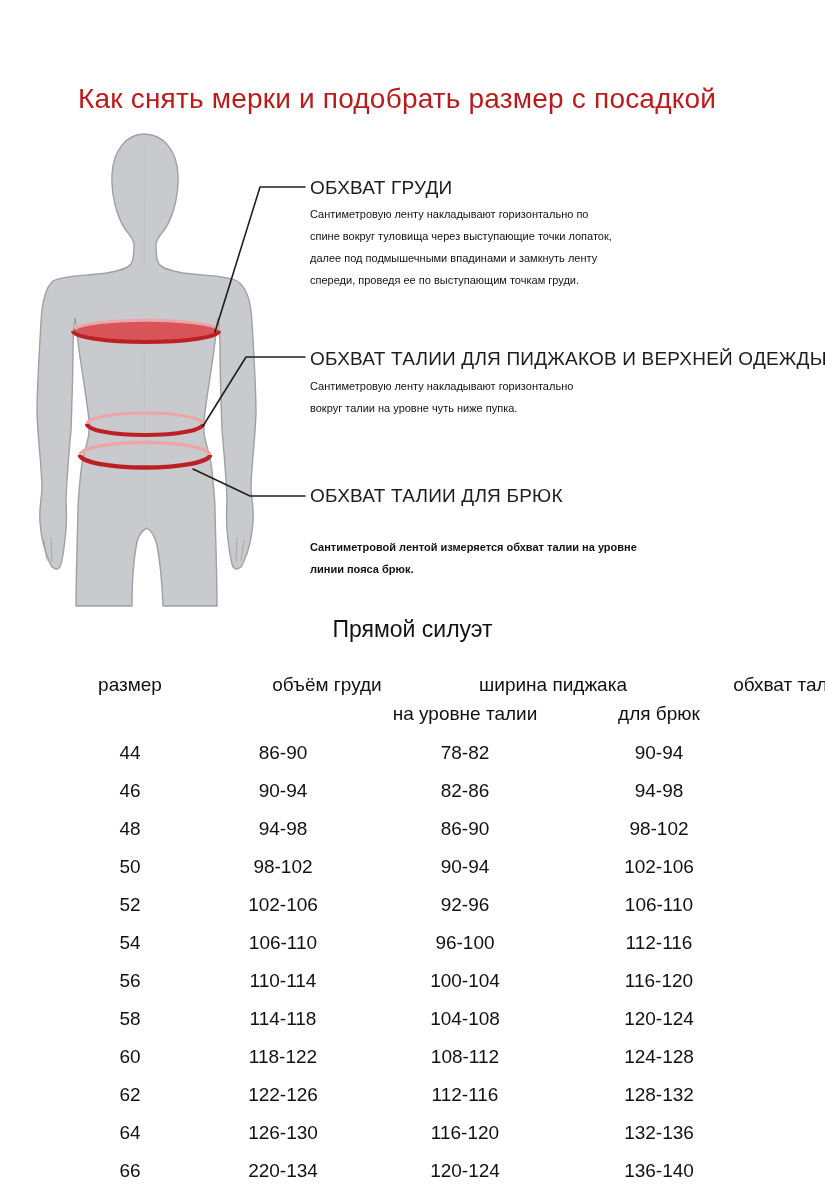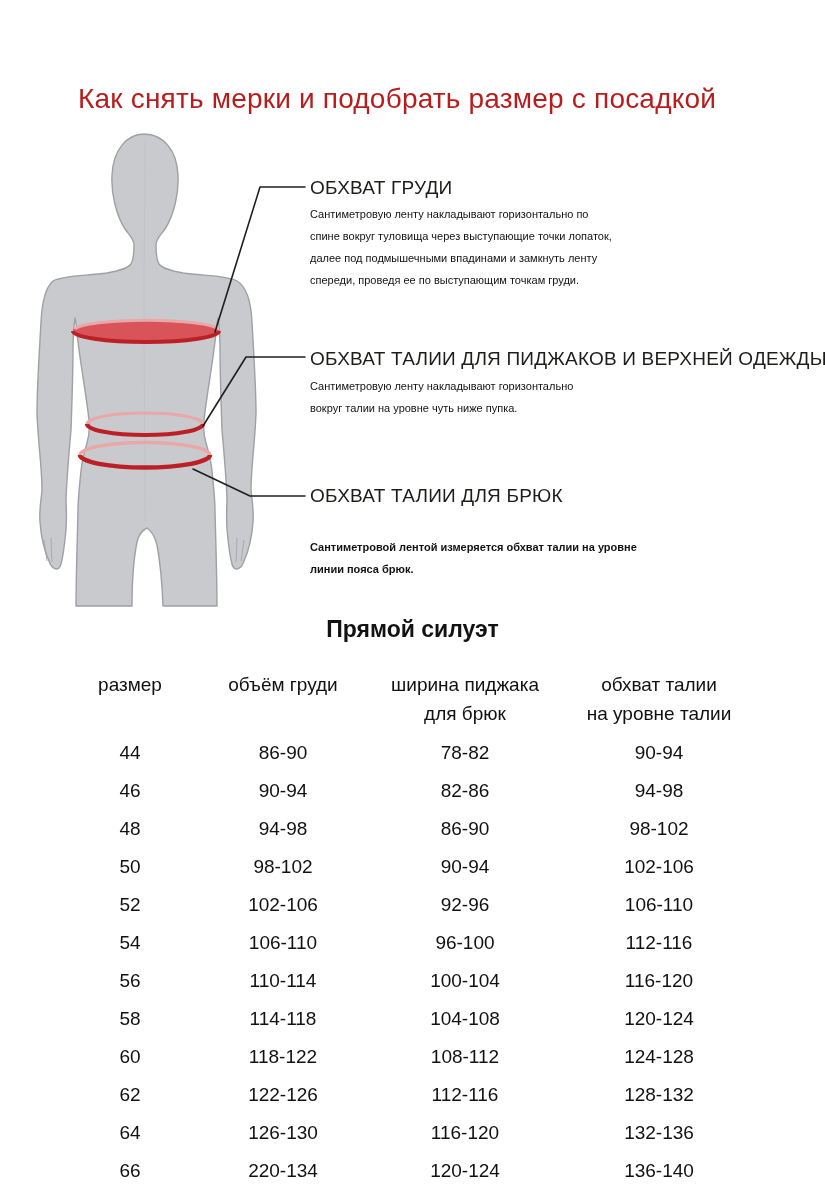--- a/index.html
+++ b/index.html
@@ -16,26 +16,26 @@
   .m-head{font-size:19px;color:#1d1d1b;white-space:nowrap;letter-spacing:.2px;}
   .m-desc{font-size:11px;line-height:22px;color:#121212;white-space:pre-line;}
   .m1h{left:310px;top:177px;}
   .m1d{left:310px;top:203px;width:455px;}
   .m2h{left:310px;top:348px;}
   .m2d{left:310px;top:375px;width:430px;}
   .m3h{left:310px;top:485px;}
   .m3d{left:310px;top:536px;width:480px;font-weight:bold;}
 
   .table-title{left:0;top:616px;width:825px;text-align:center;
-               font-size:23px;font-weight:700;color:#121212;}
+               font-size:23px;font-weight:400;color:#121212;}
 
   .size-table{left:55px;top:666px;width:694px;}
   .trow{display:grid;grid-template-columns:150px 156px 208px 180px;height:38px;
         align-items:center;}
-  .trow.hrow1{height:37px;}
+  .trow.hrow1{height:37px;gap:44px;}
   .trow.hrow2{height:31px;align-items:start;}
   .tcell{text-align:center;font-size:19px;color:#111;}
 
   
   .sil{stroke:#9fa0a5;stroke-width:1.4;stroke-linejoin:round;}
   .seam{stroke:#bcbdc1;stroke-width:1;opacity:.55;fill:none;}
   .finger{stroke:#9fa0a5;stroke-width:1;fill:none;opacity:.8;}
   .band-dark{fill:none;stroke:#bc2026;}
   .band-light{fill:none;stroke:#eba6a8;}
   .callout{fill:none;stroke:#1f1f1d;stroke-width:1.6;stroke-linejoin:round;stroke-linecap:round;}
@@ -145,22 +145,22 @@
 <div class="abs size-table">
   <div class="trow hrow1">
     <div class="tcell">размер</div>
     <div class="tcell">объём груди</div>
     <div class="tcell">ширина пиджака</div>
     <div class="tcell">обхват талии</div>
   </div>
   <div class="trow hrow2">
     <div class="tcell"></div>
     <div class="tcell"></div>
+    <div class="tcell">на уровне талии</div>
     <div class="tcell">для брюк</div>
-    <div class="tcell">на уровне талии</div>
   </div>
   <div id="table-body">
       <div class="trow">
         <div class="tcell">44</div>
         <div class="tcell">86-90</div>
         <div class="tcell">78-82</div>
         <div class="tcell">90-94</div>
       </div>
       <div class="trow">
         <div class="tcell">46</div>

